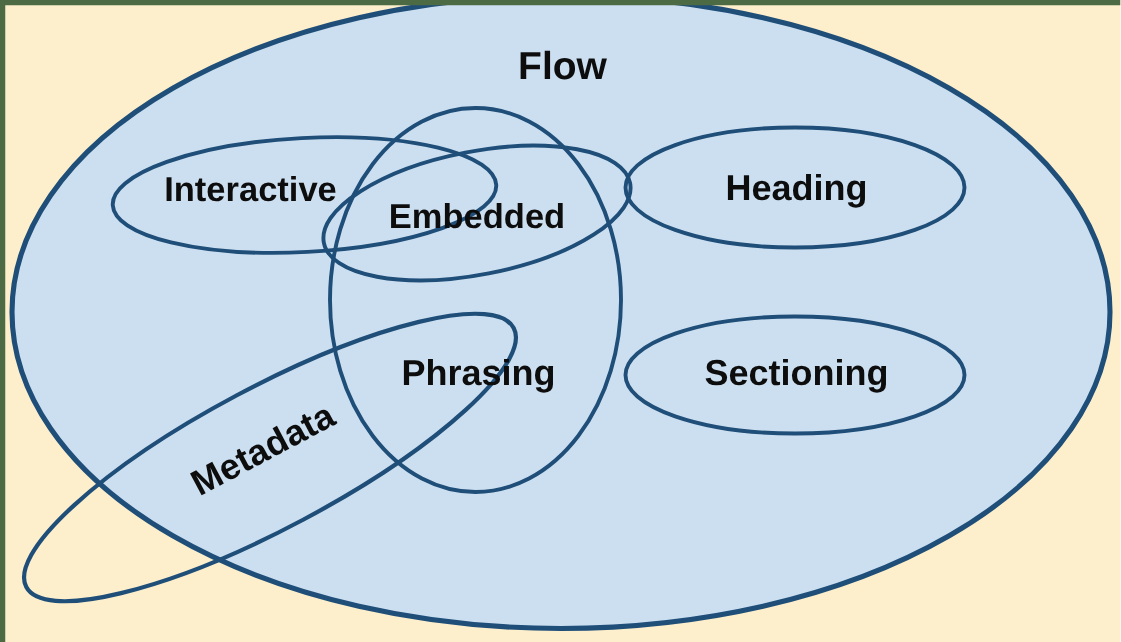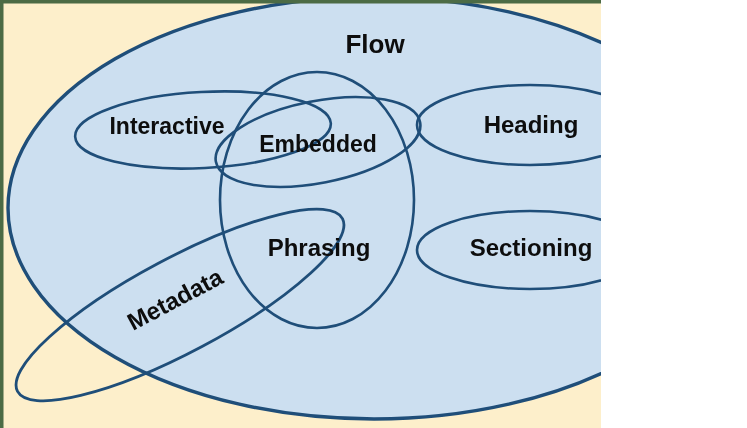--- a/index.html
+++ b/index.html
@@ -2,21 +2,21 @@
 <html><head>
 <meta charset="utf-8">
 <style>
   html, body {
     margin: 0;
     padding: 0;
     background: #ffffff;
   }
   #canvas {
     position: relative;
-    width: 601px;
+    width: 747px;
     height: 428px;
     overflow: hidden;
     font-family: "Liberation Sans", sans-serif;
   }
   #canvas svg {
     display: block;
     width: 747px;
     height: 428px;
   }
   .venn-label {

